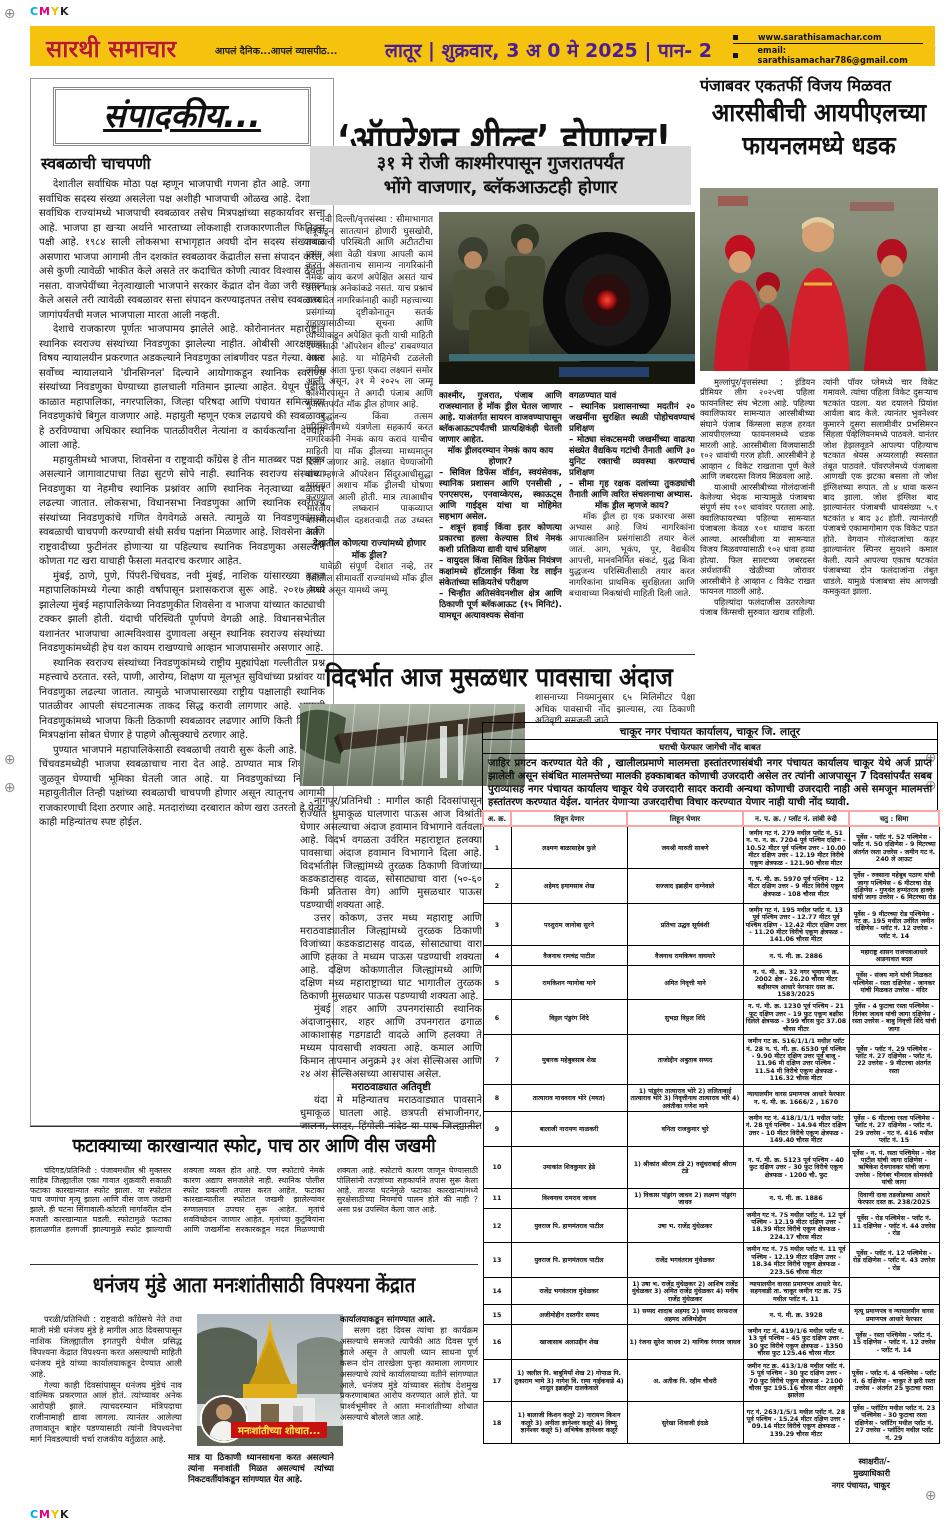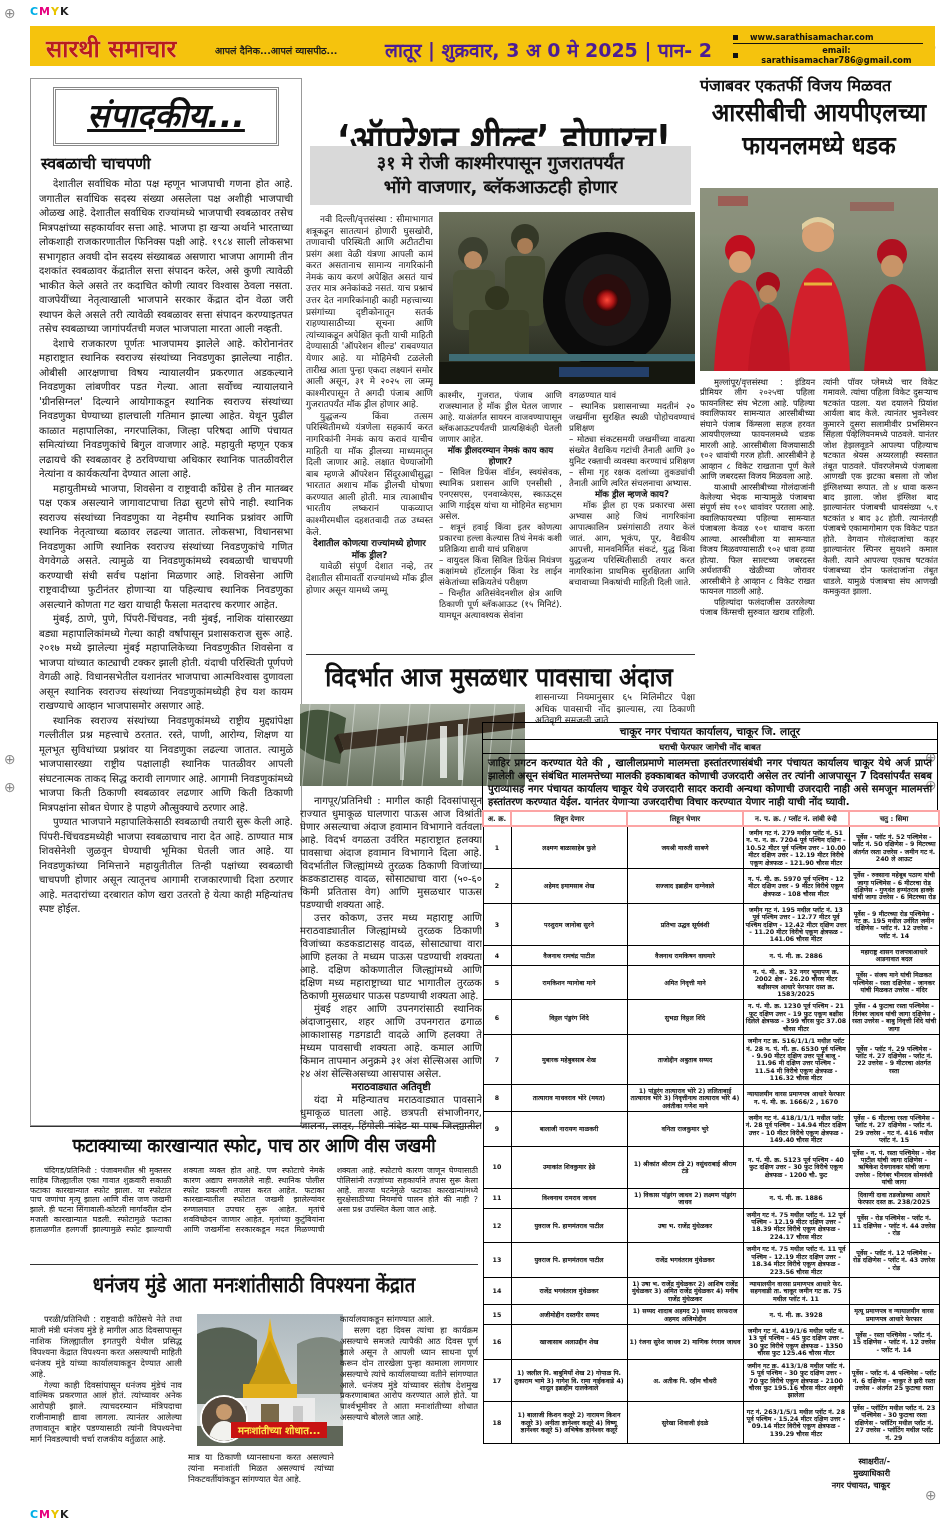--- a/index.html
+++ b/index.html
@@ -11,32 +11,32 @@
   .cmyk.top{top:5px;} .cmyk.bottom{top:1508px;}
   .cmyk .c{color:#00aee6}.cmyk .m{color:#e6007e}.cmyk .y{color:#e8c400}.cmyk .k{color:#222}
   .reg{position:absolute;color:#8a8a8a;font-size:14px;line-height:1;}
   
   .masthead{position:absolute;left:30px;top:26px;width:905px;height:40px;background:#F5C30D;}
   .m-logo{position:absolute;left:16px;top:5px;font-size:24px;font-weight:800;color:#b91c1c;
           text-shadow:0 0 1px #fff;}
   .m-tagline{position:absolute;left:185px;top:18px;font-size:9.5px;font-weight:700;color:#1b1b1b;}
   .m-dateline{position:absolute;left:355px;top:11px;font-size:19px;font-weight:700;color:#4c1d95;}
   .m-right{position:absolute;right:12px;top:5px;width:190px;font-size:8.2px;font-weight:700;color:#111;}
-  .m-right .row{display:flex;align-items:center;gap:12px;padding:1px 0;text-align:center;}
+  .m-right .row{display:flex;align-items:center;gap:20px;padding:1px 0;}
   .m-right .row:first-child{border-bottom:1.6px solid #111;}
   .sq{display:inline-block;width:5px;height:5px;background:#111;}
   
-  .editorial{position:absolute;left:30px;top:78px;width:272px;height:1048px;
+  .editorial{position:absolute;left:30px;top:78px;width:304px;height:1048px;
              border:1px solid #999;padding:6px 8px;box-sizing:border-box;}
   .edit-titlebox{border:3px double #888;margin:2px 14px 6px 14px;text-align:center;padding:2px 0 6px 0;}
   .edit-title{font-size:33px;font-weight:700;font-style:italic;text-decoration:underline;}
   .edit-head{font-size:16px;font-weight:700;margin:4px 0 3px 2px;}
   .edit-body{font-size:10px;line-height:1.45;text-align:justify;}
   .p{text-align:justify;text-indent:14px;}
-  .p.lead{text-indent:0;}
+  .p.lead{text-indent:0;font-weight:bold;}
   .p.sub{font-weight:700;text-align:center;text-indent:0;}
   
   .ops-head{position:absolute;left:306px;top:84px;width:389px;text-align:center;
             font-size:40px;font-weight:800;white-space:nowrap;transform:scaleX(.84);transform-origin:center;}
   .ops-sub{position:absolute;left:310px;top:146px;width:381px;background:#d9d9d9;
            text-align:center;font-size:18px;font-weight:700;padding:5px 0;line-height:1.35;}
   .ops-art{position:absolute;left:306px;top:212px;width:389px;height:440px;}
   .ops-col{position:absolute;overflow:hidden;font-size:8.9px;line-height:1.3;}
   .ops-c1{left:0;top:2px;width:127px;height:438px;}
   .ops-c2{left:133px;top:178px;width:123px;height:262px;font-size:8.6px;line-height:1.28;}

